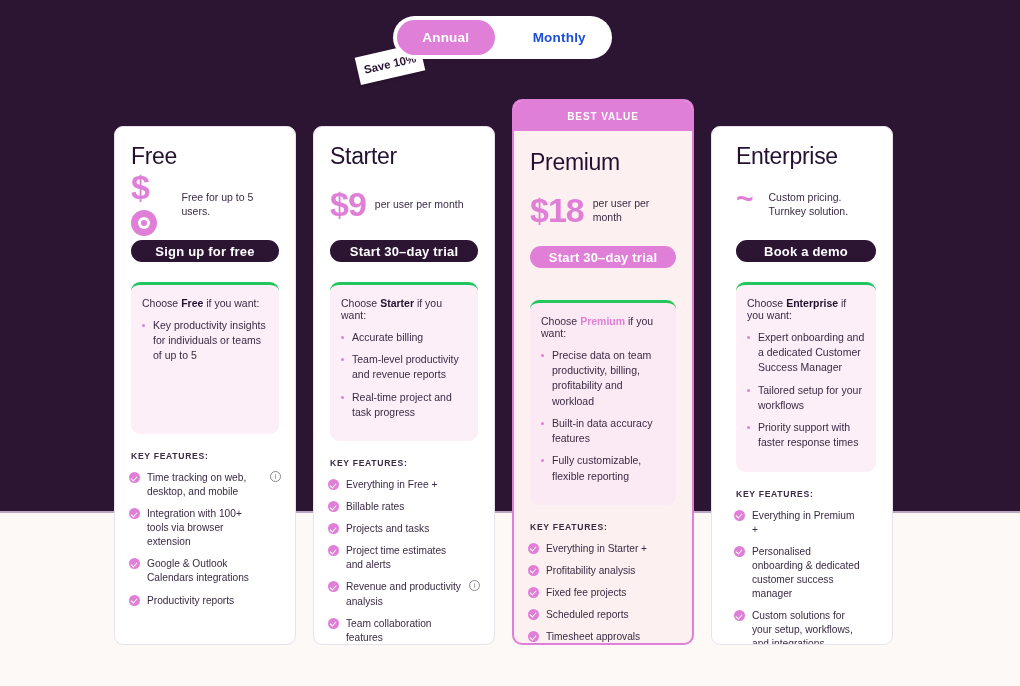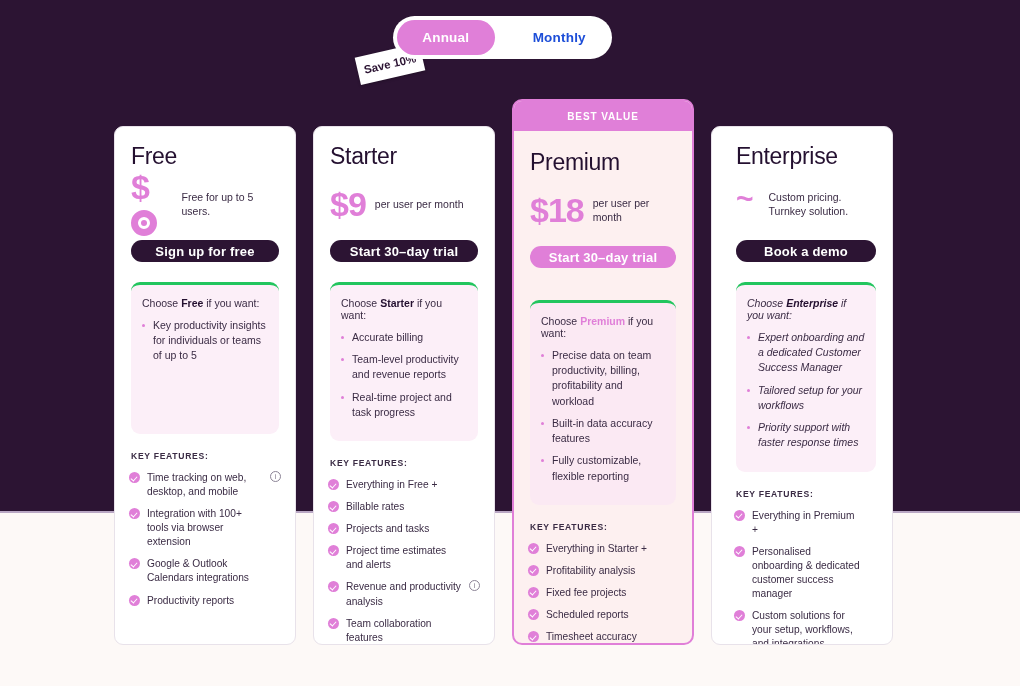--- a/index.html
+++ b/index.html
@@ -112,21 +112,21 @@
   .choose-box {
     margin: 20px 16px 0 16px;
     background: #fceff8; border-radius: 9px;
     padding: 12px 11px 14px 11px;
     border-top: 3px solid #22c55e;
     position: relative;
   }
   .card.c0 .choose-box { min-height: 152px; }
   .card.c1 .choose-box { min-height: 152px; }
   .card.featured .choose-box { background: #fbe9f3; min-height: 152px; margin-top: 32px; }
-  .card.c3 .choose-box { min-height: 152px; font-style: italic; }
+  .card.c3 .choose-box { min-height: 152px; }
 
   .choose-title { font-size: 10.5px; color: #3a2b44; margin-bottom: 9px; }
   .choose-title b { color: #241030; }
   .choose-title .pink { color: #e07fd8; font-weight: bold; }
 
   .choose-list { list-style: none; }
   .choose-list li {
     font-size: 10.5px; color: #3a2b44; line-height: 1.45;
     padding-left: 11px; margin-bottom: 7px; position: relative;
   }
@@ -288,21 +288,21 @@
         <li>
           <span class="check"></span>
           <span class="kf-text">Fixed fee projects</span>
         </li>
         <li>
           <span class="check"></span>
           <span class="kf-text">Scheduled reports</span>
         </li>
         <li>
           <span class="check"></span>
-          <span class="kf-text">Timesheet accuracy</span>
+          <span class="kf-text">Timesheet approvals</span>
         </li>
       </ul>
     </div>
     <div class="card c3">
       <div class="card-body">
         <div class="plan-name">Enterprise</div>
         <div class="price-row">
           <div class="squiggle">~</div>
           <div class="price-note">Custom pricing. Turnkey solution.</div>
         </div>

